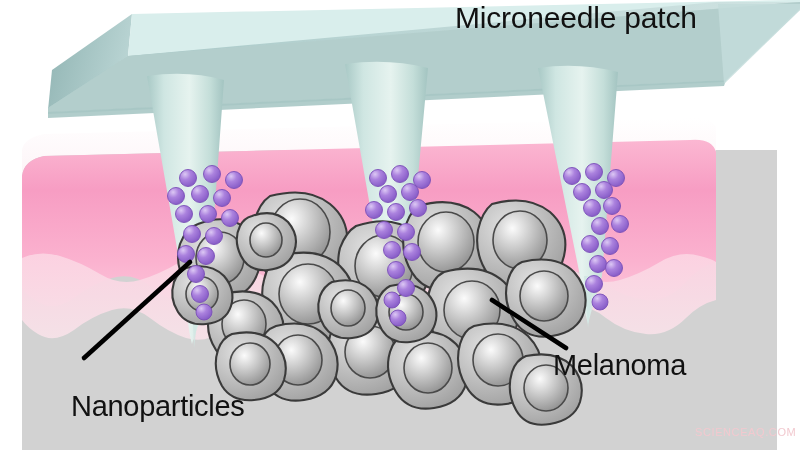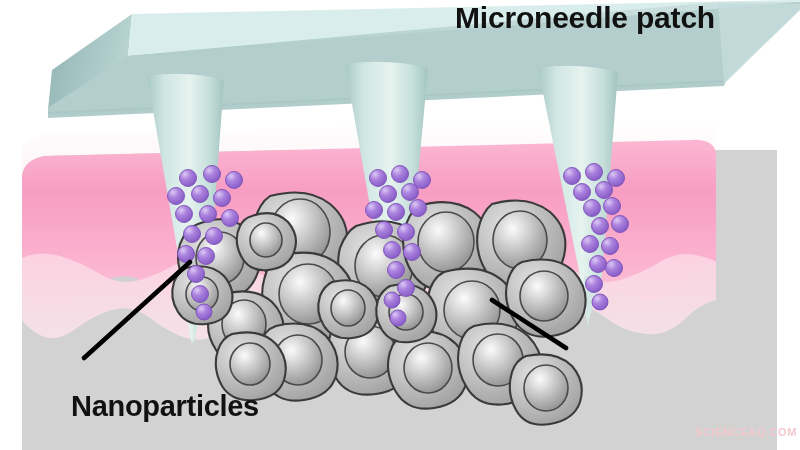--- a/index.html
+++ b/index.html
@@ -1,18 +1,18 @@
 <!DOCTYPE html>
 <html><head>
 <meta charset="utf-8">
 <style>
   html,body{margin:0;padding:0;background:#ffffff;}
   body{width:800px;height:450px;overflow:hidden;
        font-family:"Liberation Sans","DejaVu Sans",sans-serif;}
-  #stage{position:relative;width:800px;height:350px;background:#15803d;font-weight:bold;}
+  #stage{position:relative;width:800px;height:350px;background:#15803d;}
   #scene{position:absolute;inset:0;width:800px;height:450px;}
   .lbl{position:absolute;color:#111111;white-space:pre;line-height:1.06;
        font-family:"Liberation Sans","DejaVu Sans",sans-serif;}
   #patch-label{left:455px;top:2px;font-size:30px;letter-spacing:-0.2px;}
   #nano-label{left:40px;top:360px;font-size:29px;letter-spacing:-0.3px;}
   #mel-label{left:553px;top:350px;font-size:29px;letter-spacing:-0.3px;}
   #watermark{position:absolute;left:695px;top:426px;font-size:11px;
              color:#f2c9cf;letter-spacing:0.6px;
              font-family:"Liberation Sans","DejaVu Sans",sans-serif;text-align:right;}
 </style>
@@ -302,15 +302,16 @@
     <line x1="566" y1="348" x2="492" y2="300" stroke="#000000" stroke-width="4.6" stroke-linecap="round"></line>
   </svg>
 
   <div class="lbl" id="patch-label">Microneedle patch</div>
 
   <div class="lbl" id="nano-label">
     <span>Nanoparticles</span>
     
   </div>
 
+  <div class="lbl" id="mel-label">Melanoma</div>
 
   <div id="watermark">SCIENCEAQ.COM</div>
 </div>
 
 </body></html>

